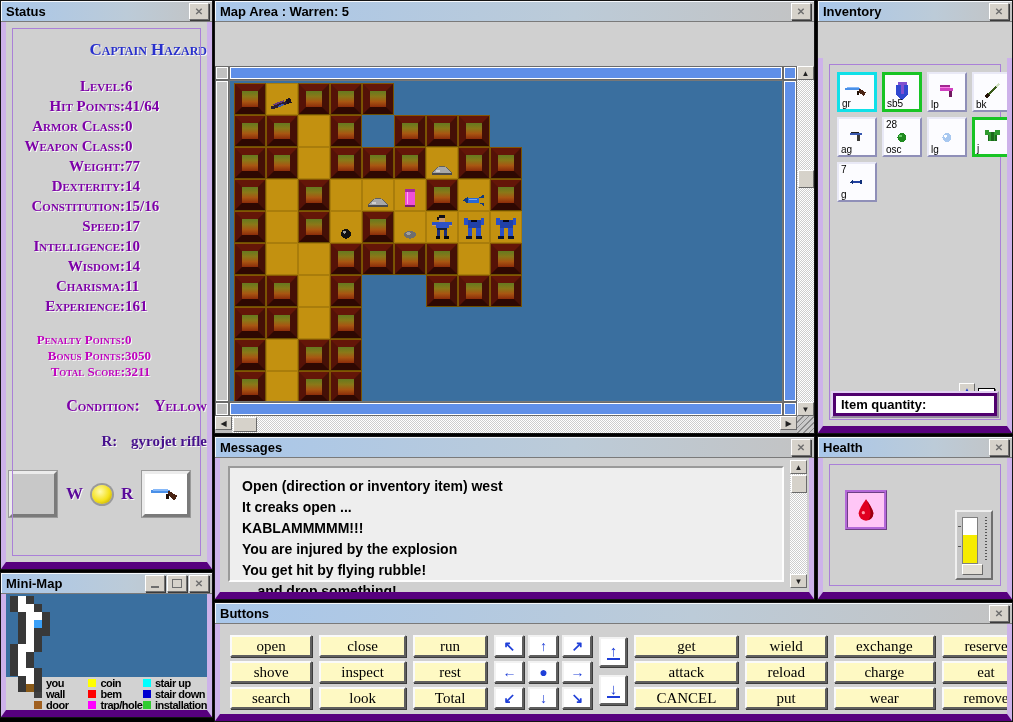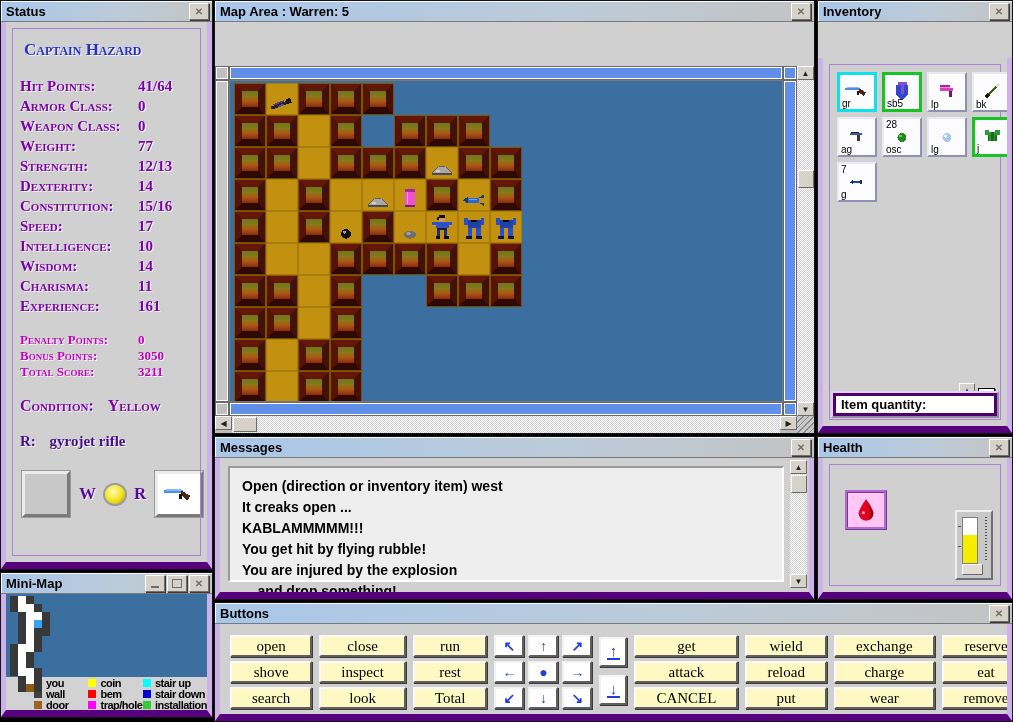--- a/index.html
+++ b/index.html
@@ -15,21 +15,21 @@
   .tb-btns{margin-left:auto;display:flex;gap:2px;}
   .tb-btn{width:18px;height:15px;background:#d6d2ca;border:1px solid;border-color:#fff #6e6e6e #6e6e6e #fff;
           display:flex;align-items:center;justify-content:center;font-size:10px;font-weight:bold;color:#6e6e6e;
           box-shadow:1px 1px 0 #3a3a3a;cursor:default;}
   .tb-btn .sq{width:8px;height:7px;border:1px solid #6e6e6e;}
   .tb-btn .bar{width:8px;height:2px;background:#6e6e6e;margin-top:8px;}
   .purple-chrome{border-left:5px solid #cdb2ea;border-right:5px solid #cdb2ea;
                  border-bottom:7px solid #57007e;background:#d0d0d0;position:relative;flex:1;overflow:hidden;}
   .inner-frame{position:absolute;inset:6px;border:1px solid #aa80d8;pointer-events:none;}
   
-  #status-content{padding:10px 0 0 14px;font-family:"Liberation Serif",serif;font-weight:bold;}
+  #status-content{padding:10px 0 0 1px;font-family:"Liberation Serif",serif;font-weight:bold;text-align:right;}
   .char-name{font-size:17px;color:#2830cc;margin:8px 0 18px 4px;font-variant:small-caps;
              text-shadow:1px 1px 0 rgba(255,255,255,.85);}
   .stat-row{display:flex;height:20px;font-variant:small-caps;font-size:15px;color:#7d00a8;
             text-shadow:1px 1px 0 rgba(255,255,255,.9);}
   .stat-row .lb{width:118px;}
   .score-block{margin-top:14px;}
   .score-row{display:flex;height:16px;font-variant:small-caps;font-size:13px;color:#bf00bf;
              text-shadow:1px 1px 0 rgba(255,255,255,.9);}
   .score-row .lb{width:118px;}
   .cond-row{margin-top:17px;font-variant:small-caps;font-size:16px;color:#7d00a8;
@@ -144,38 +144,38 @@
       <span class="tb-btns">
           <span class="tb-btn">✕</span>
         </span>
     </div>
     <div class="purple-chrome">
       <div class="inner-frame"></div>
       <div id="status-content">
         <div class="char-name">Captain Hazard</div>
         <div id="stat-rows">
             <div class="stat-row">
+              <span class="lb">Level:</span>
+              <span>6</span>
+            </div>
+            <div class="stat-row">
               <span class="lb">Hit Points:</span>
               <span>41/64</span>
             </div>
             <div class="stat-row">
               <span class="lb">Armor Class:</span>
               <span>0</span>
             </div>
             <div class="stat-row">
               <span class="lb">Weapon Class:</span>
               <span>0</span>
             </div>
             <div class="stat-row">
               <span class="lb">Weight:</span>
               <span>77</span>
-            </div>
-            <div class="stat-row">
-              <span class="lb">Strength:</span>
-              <span>12/13</span>
             </div>
             <div class="stat-row">
               <span class="lb">Dexterity:</span>
               <span>14</span>
             </div>
             <div class="stat-row">
               <span class="lb">Constitution:</span>
               <span>15/16</span>
             </div>
             <div class="stat-row">
@@ -553,22 +553,22 @@
       <span class="tb-btns">
           <span class="tb-btn">✕</span>
         </span>
     </div>
     <div class="purple-chrome">
       <div id="msg-content">
         <div id="msg-box">
             <div class="msg-line">Open (direction or inventory item) west</div>
             <div class="msg-line">It creaks open ...</div>
             <div class="msg-line">KABLAMMMMM!!!</div>
+            <div class="msg-line">You are injured by the explosion</div>
             <div class="msg-line">You get hit by flying rubble!</div>
-            <div class="msg-line">You are injured by the explosion</div>
             <div class="msg-line">... and drop something!</div>
           </div>
         <div id="msg-scroll">
           <div class="sb-btn">▲</div>
           <div class="track scrollbar-v">
               <div class="sb-thumb" style="top:1px;"></div>
             </div>
           <div class="sb-btn">▼</div>
         </div>
       </div>

